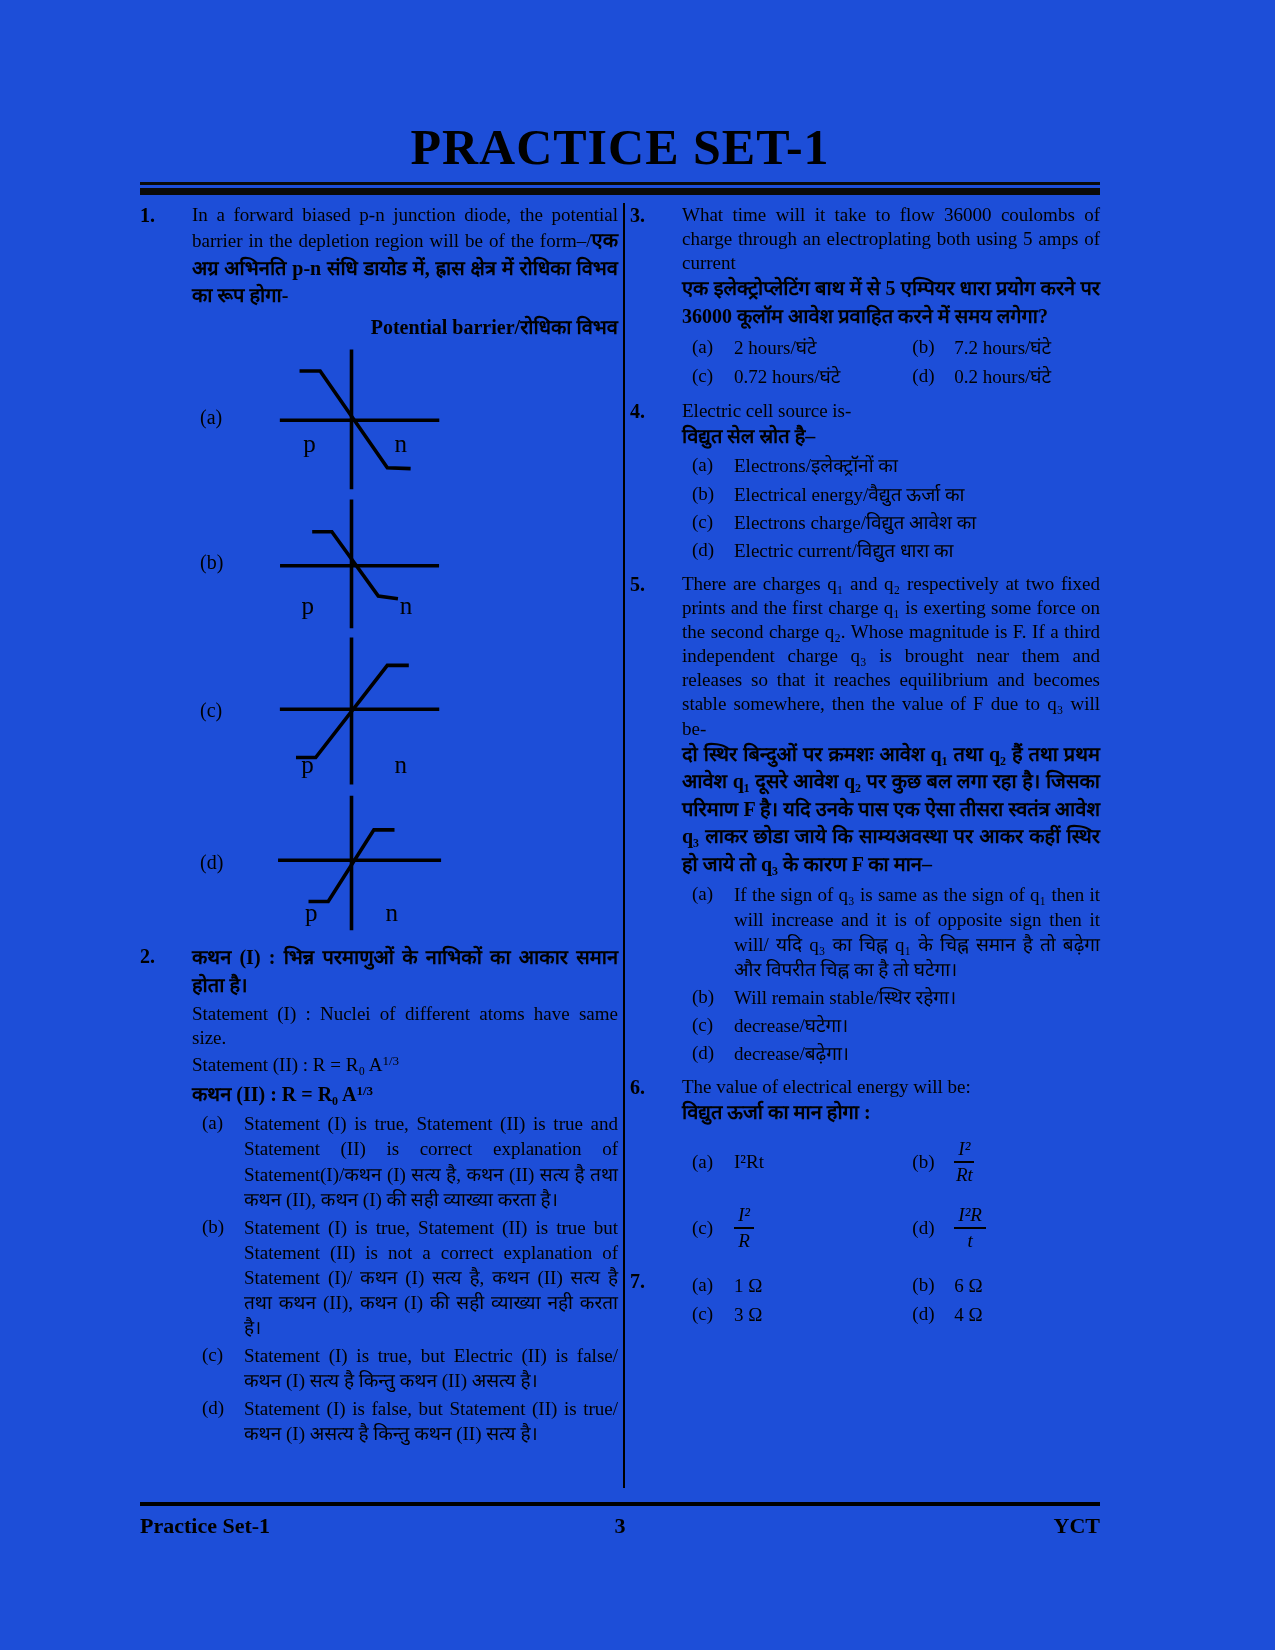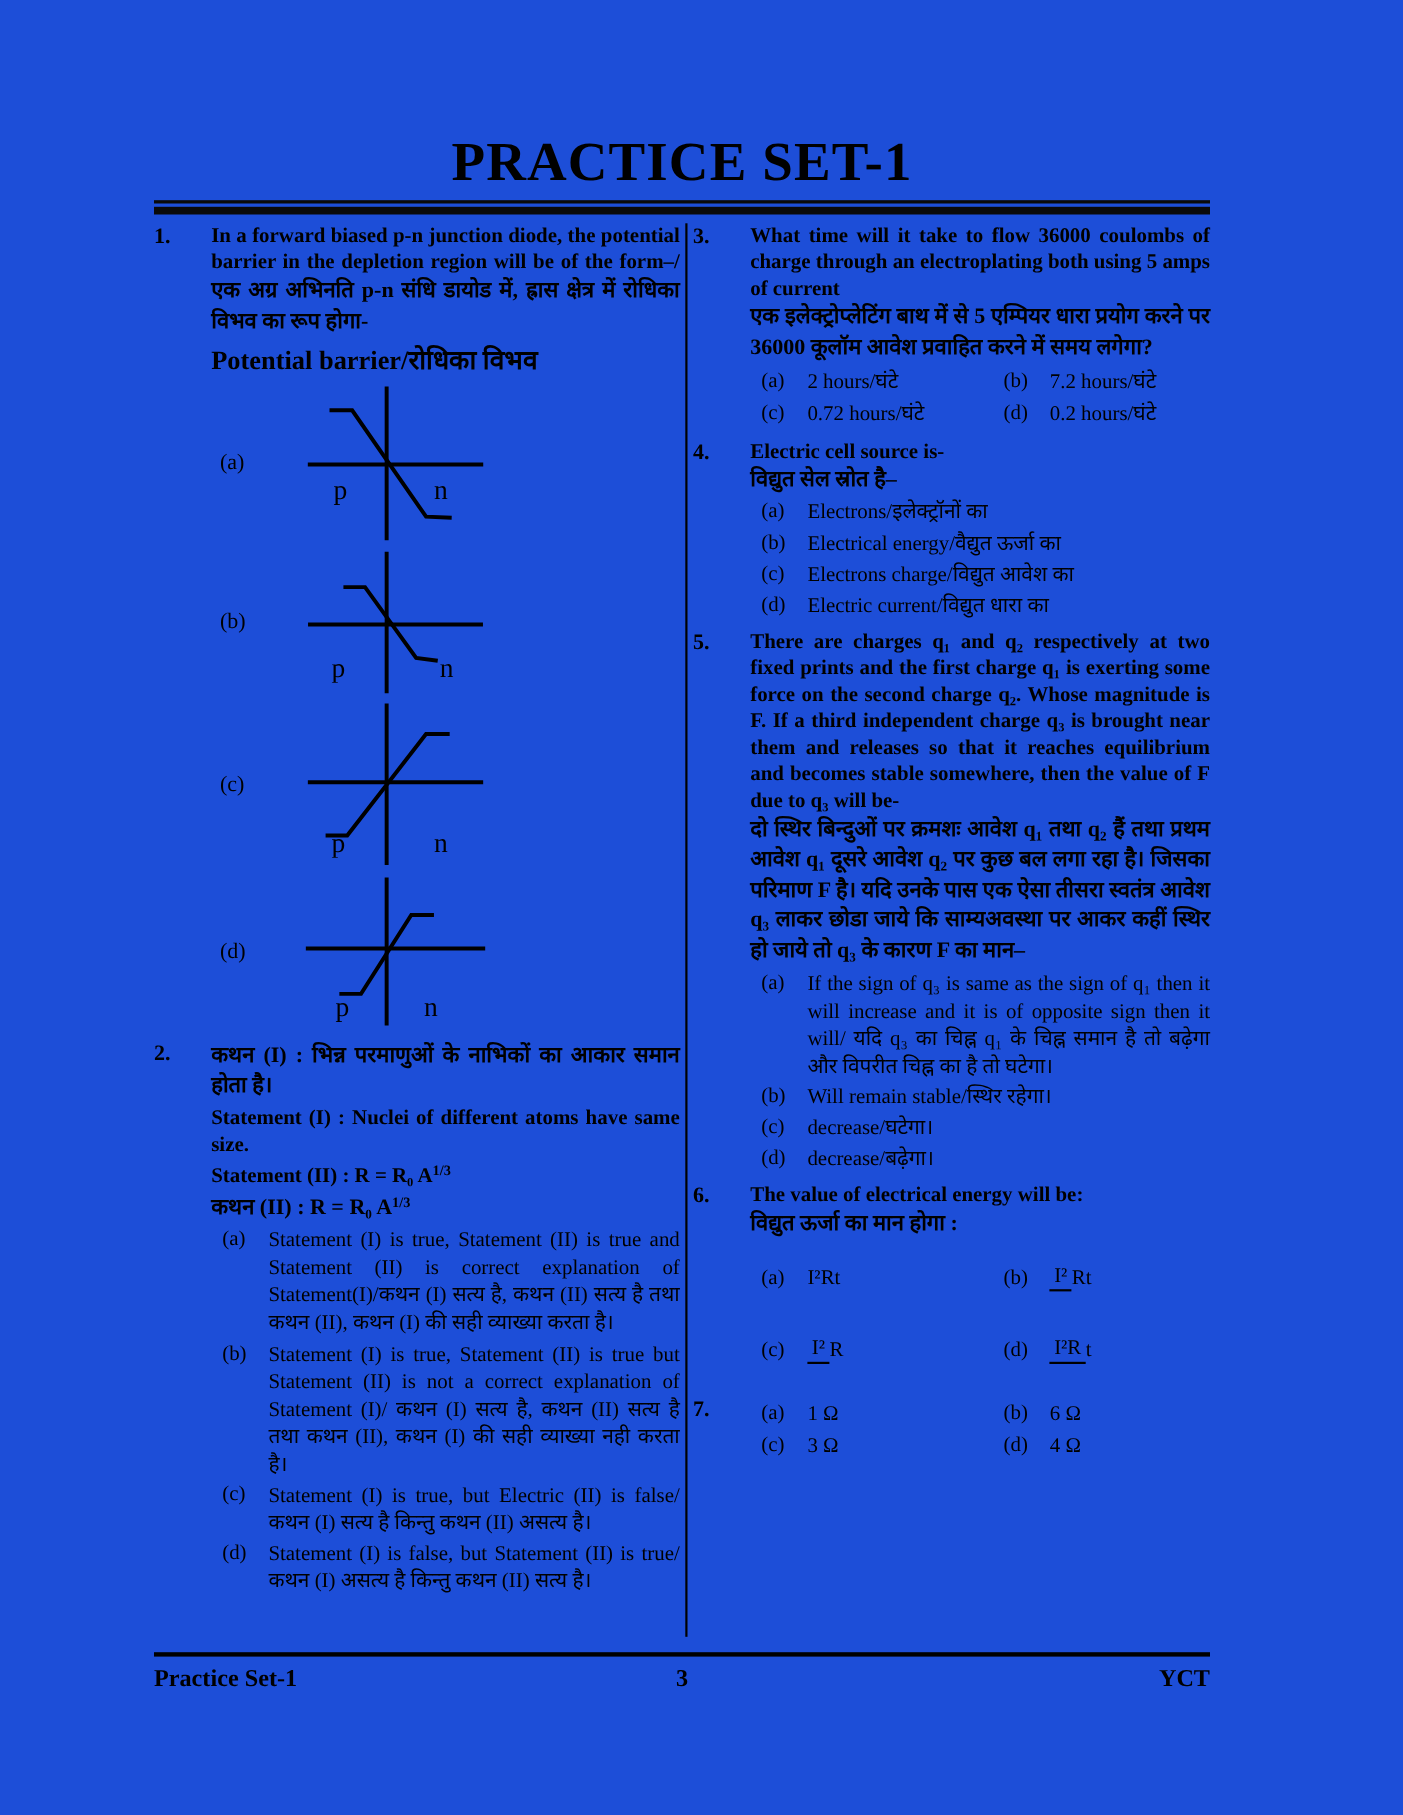--- a/index.html
+++ b/index.html
@@ -14,34 +14,34 @@
   .rule-thick{height:7px;background:#0a0a0a;}
   .columns{display:flex;align-items:stretch;margin-top:8px;min-height:1285px;}
   .col-left{width:478px;flex:none;}
   .divider{width:2px;background:#000;margin:0 5px;flex:none;}
   .col-right{flex:1;min-width:0;}
 
   .q{display:flex;margin-bottom:6px;}
   .qnum{width:52px;flex:none;font-weight:bold;font-size:20px;padding-top:1px;}
   .qbody{flex:1;min-width:0;}
   p.stem{margin:0 0 3px 0;text-align:justify;}
-  .en{font-weight:bold;font-size:19px;line-height:1.27;}
+  .en{font-weight:normal;font-size:19px;line-height:1.27;}
   .hi{font-size:20px;line-height:1.38;}
   .stem .hi{font-weight:bold;}
   .block{display:block;}
-  p.subhead{margin:2px 0 4px 0;text-align:left;font-weight:bold;font-size:24px;}
+  p.subhead{margin:2px 0 4px 0;text-align:right;font-weight:bold;font-size:20px;}
 
   .opt{display:flex;padding-left:10px;margin:3px 0;}
   .opt .letter{width:42px;flex:none;font-size:19px;line-height:1.3;}
   .opt .otext{flex:1;font-size:19px;line-height:1.32;text-align:justify;}
   .optgrid{display:grid;grid-template-columns:54% 46%;padding-left:10px;row-gap:4px;margin:4px 0;}
   .optgrid .opt{padding-left:0;margin:0;}
   .optgrid .opt.tall{align-items:center;min-height:62px;}
 
-  .frac{display:inline-flex;flex-direction:row;align-items:center;font-size:19px;line-height:1.15;}
+  .frac{display:inline-flex;flex-direction:column;align-items:center;font-size:19px;line-height:1.15;font-style:italic;}
   .frac .num{border-bottom:2px solid #000;padding:0 4px 1px 4px;}
   .frac .den{padding-top:1px;}
 
   .diagram-row{display:flex;align-items:center;margin:2px 0 4px 8px;}
   .dlabel{width:44px;flex:none;font-size:20px;}
   .dsvg .ax{stroke:#000;stroke-width:4;}
   .dsvg .curve{fill:none;stroke:#000;stroke-width:4;}
   .dsvg .pn{font-size:28px;font-family:"Liberation Serif","DejaVu Serif",serif;}
 
   .footer{position:absolute;left:140px;top:1502px;width:960px;}

